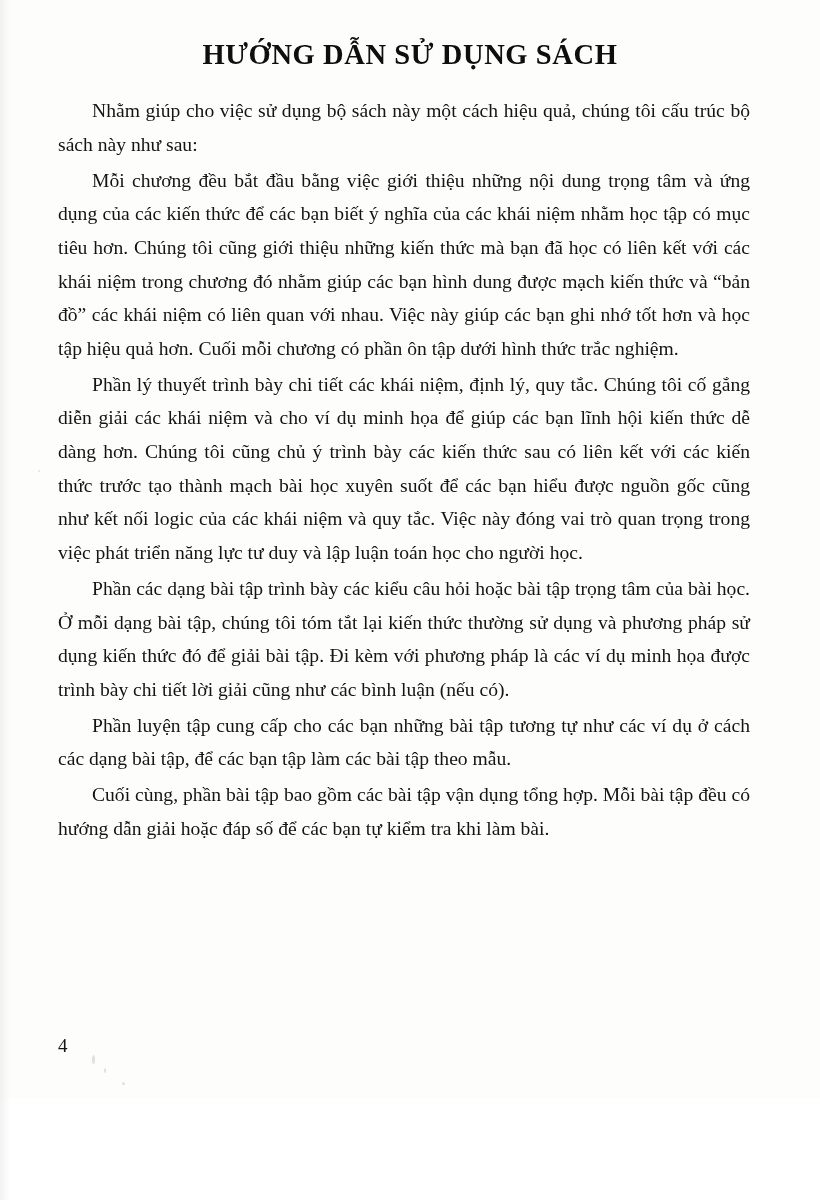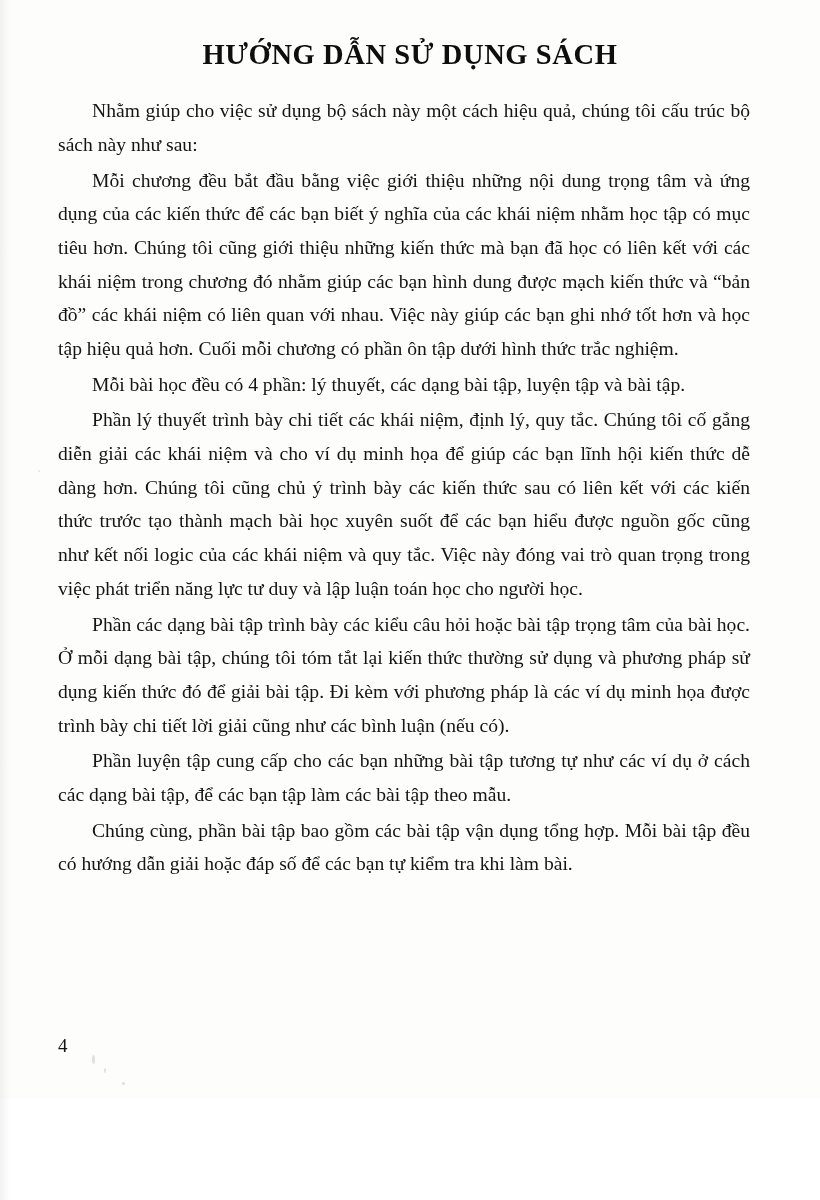--- a/index.html
+++ b/index.html
@@ -87,21 +87,20 @@
   <div class="speck" style="left:92px; top:1055px; width:3px; height:9px;"></div>
   <div class="speck" style="left:104px; top:1068px; width:2px; height:5px;"></div>
   <div class="speck" style="left:122px; top:1082px; width:3px; height:3px;"></div>
   <div class="speck" style="left:38px; top:470px; width:2px; height:2px;"></div>
 
   <h1 class="page-title">HƯỚNG DẪN SỬ DỤNG SÁCH</h1>
 
   <div class="body-copy">
     <p>Nhằm giúp cho việc sử dụng bộ sách này một cách hiệu quả, chúng tôi cấu trúc bộ sách này như sau:</p>
     <p>Mỗi chương đều bắt đầu bằng việc giới thiệu những nội dung trọng tâm và ứng dụng của các kiến thức để các bạn biết ý nghĩa của các khái niệm nhằm học tập có mục tiêu hơn. Chúng tôi cũng giới thiệu những kiến thức mà bạn đã học có liên kết với các khái niệm trong chương đó nhằm giúp các bạn hình dung được mạch kiến thức và “bản đồ” các khái niệm có liên quan với nhau. Việc này giúp các bạn ghi nhớ tốt hơn và học tập hiệu quả hơn. Cuối mỗi chương có phần ôn tập dưới hình thức trắc nghiệm.</p>
-    <p>Mỗi bài học đều có 4 phần: lý thuyết, các dạng bài tập, luyện tập và bài tập.</p>
     <p>Phần lý thuyết trình bày chi tiết các khái niệm, định lý, quy tắc. Chúng tôi cố gắng diễn giải các khái niệm và cho ví dụ minh họa để giúp các bạn lĩnh hội kiến thức dễ dàng hơn. Chúng tôi cũng chủ ý trình bày các kiến thức sau có liên kết với các kiến thức trước tạo thành mạch bài học xuyên suốt để các bạn hiểu được nguồn gốc cũng như kết nối logic của các khái niệm và quy tắc. Việc này đóng vai trò quan trọng trong việc phát triển năng lực tư duy và lập luận toán học cho người học.</p>
     <p>Phần các dạng bài tập trình bày các kiểu câu hỏi hoặc bài tập trọng tâm của bài học. Ở mỗi dạng bài tập, chúng tôi tóm tắt lại kiến thức thường sử dụng và phương pháp sử dụng kiến thức đó để giải bài tập. Đi kèm với phương pháp là các ví dụ minh họa được trình bày chi tiết lời giải cũng như các bình luận (nếu có).</p>
     <p>Phần luyện tập cung cấp cho các bạn những bài tập tương tự như các ví dụ ở cách các dạng bài tập, để các bạn tập làm các bài tập theo mẫu.</p>
-    <p>Chúng cùng, phần bài tập bao gồm các bài tập vận dụng tổng hợp. Mỗi bài tập đều có hướng dẫn giải hoặc đáp số để các bạn tự kiểm tra khi làm bài.</p>
+    <p>Cuối cùng, phần bài tập bao gồm các bài tập vận dụng tổng hợp. Mỗi bài tập đều có hướng dẫn giải hoặc đáp số để các bạn tự kiểm tra khi làm bài.</p>
   </div>
 
   <div class="page-number">4</div>
 </div>
 
 </body></html>

